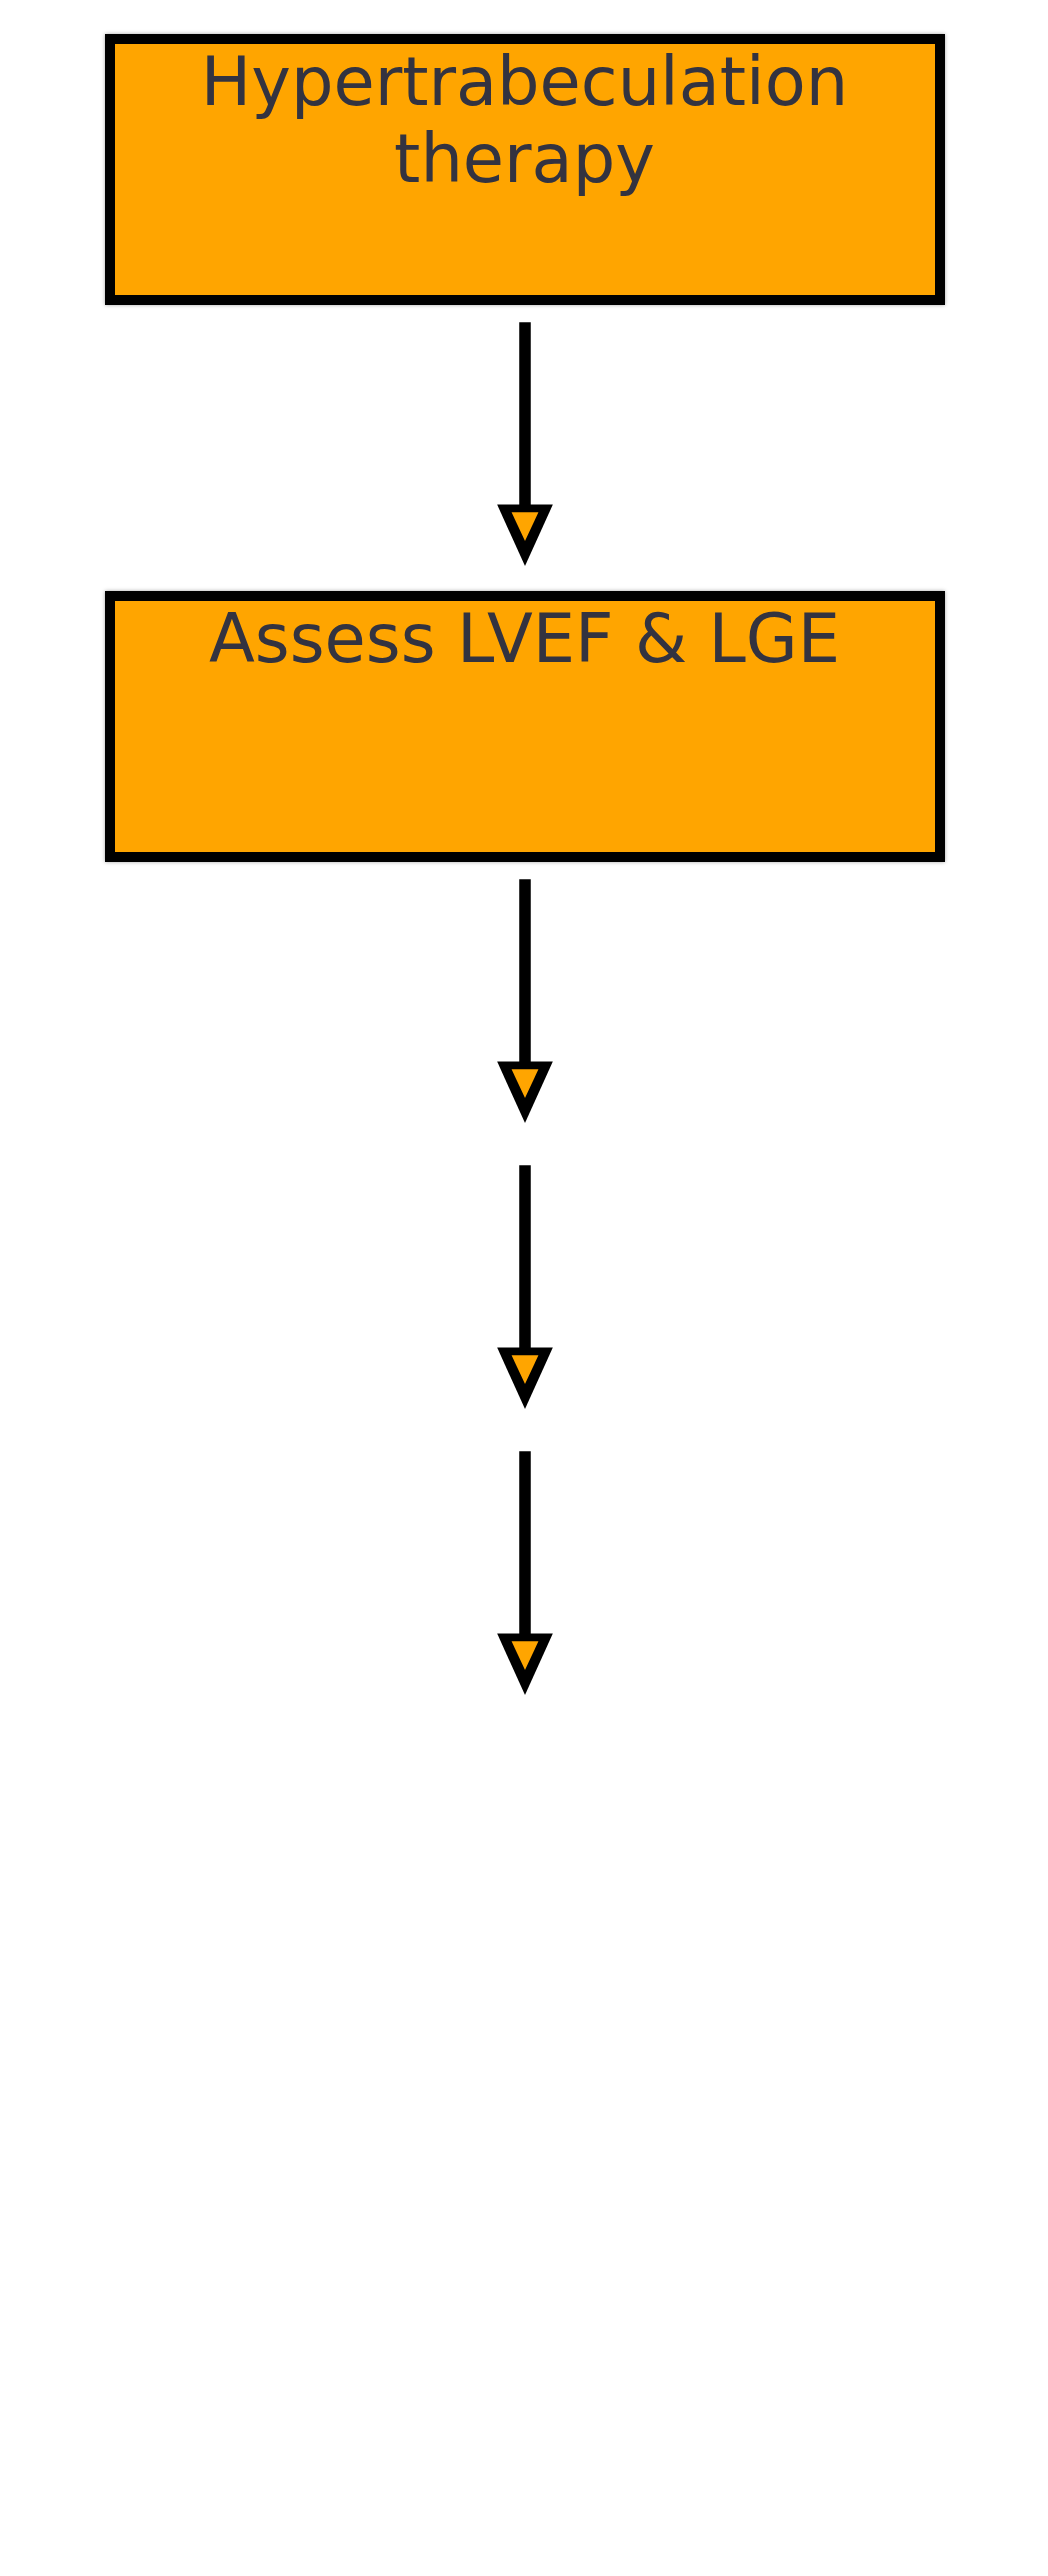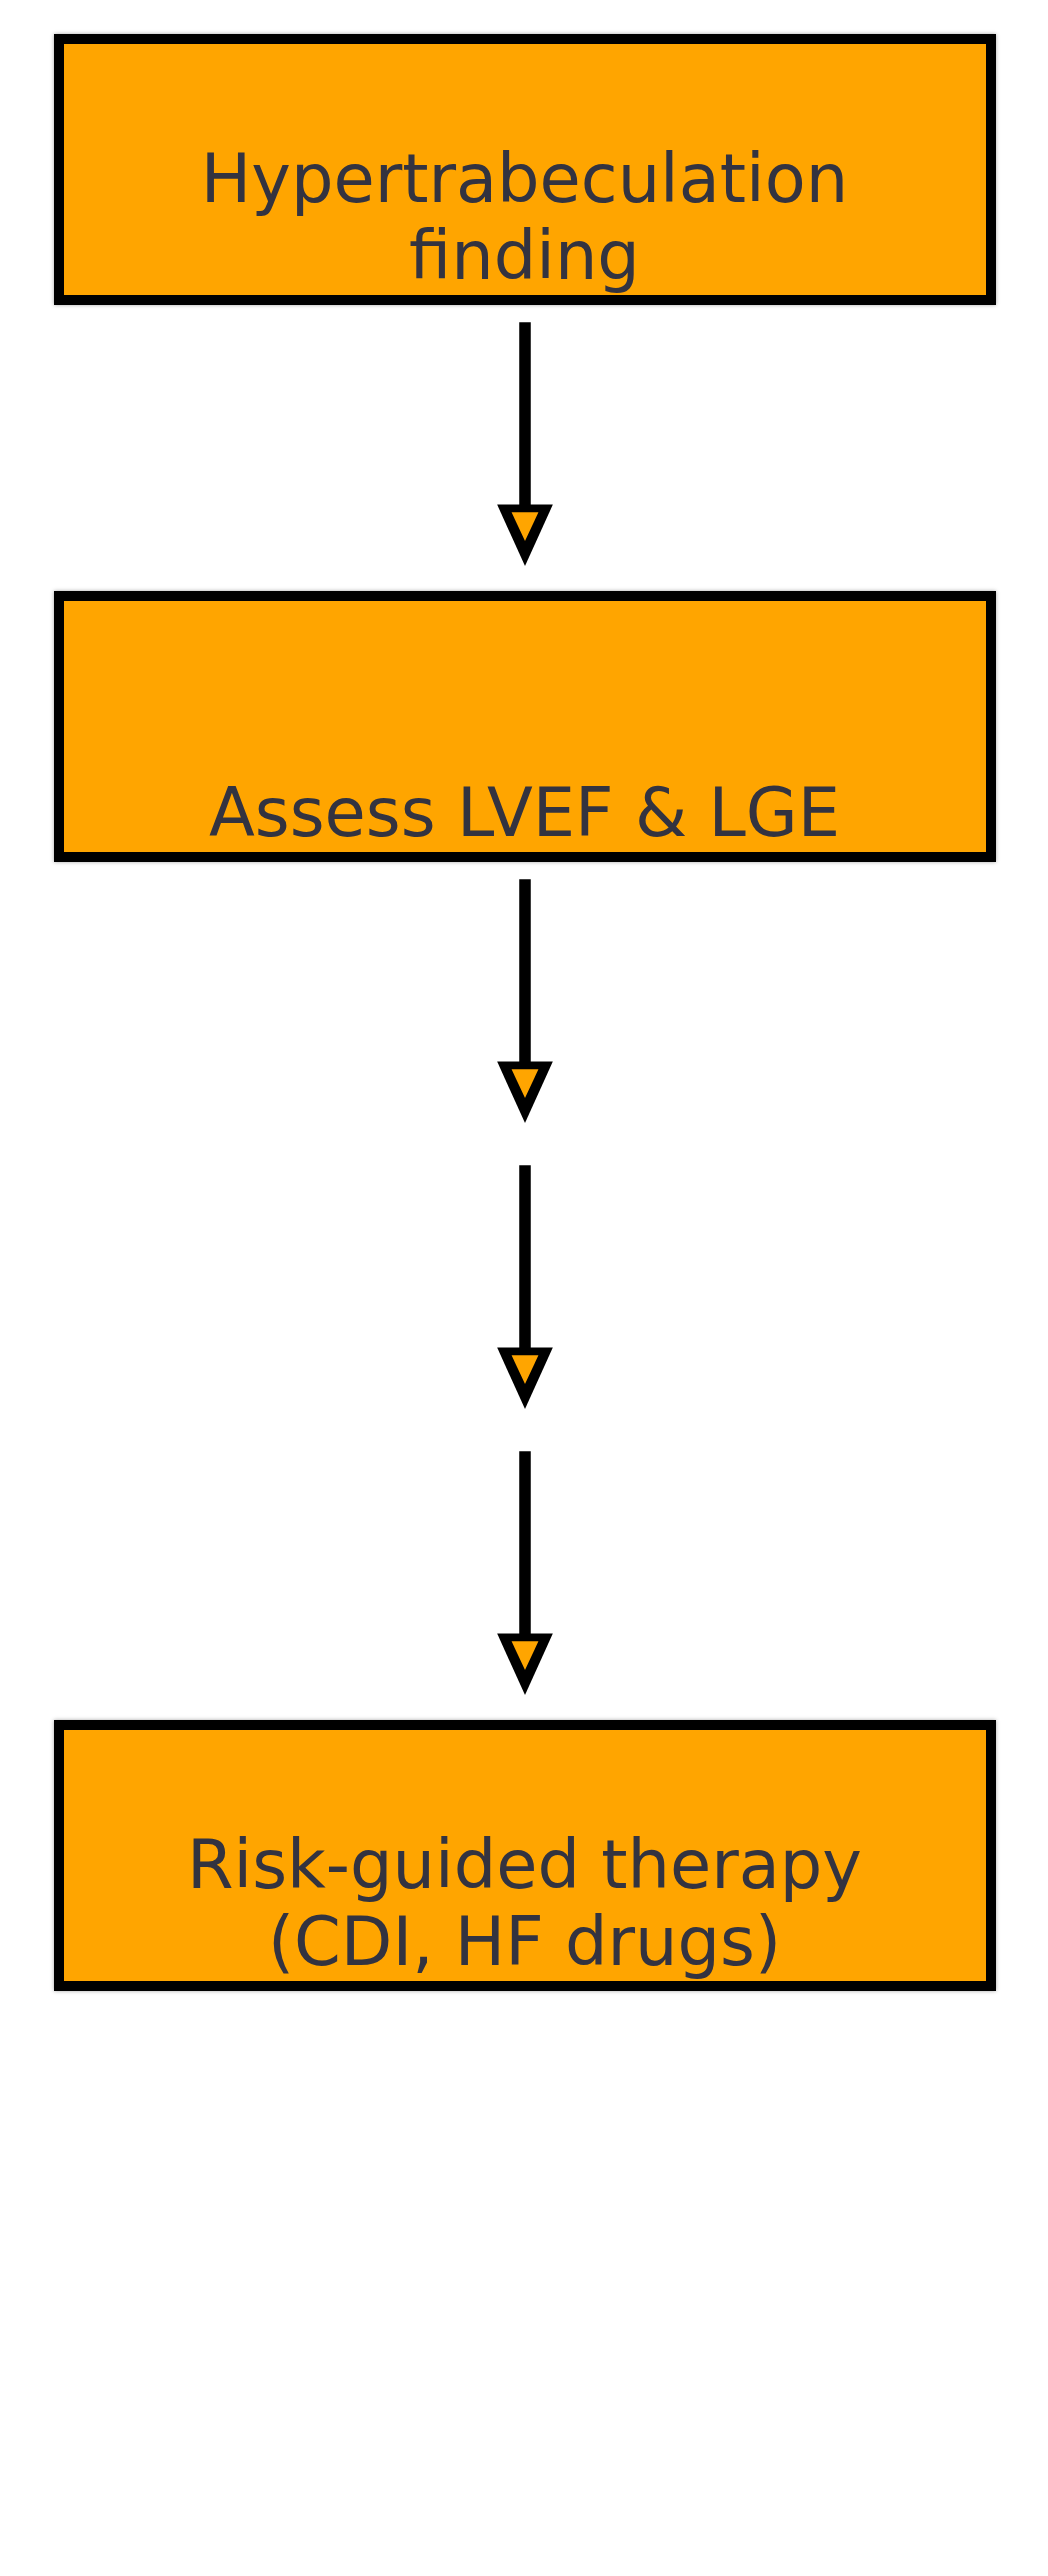--- a/index.html
+++ b/index.html
@@ -13,28 +13,28 @@
     background: var(--page-bg, #ffffff);
     display: flex;
     flex-direction: column;
     align-items: center;
     overflow: hidden;
     font-family: "DejaVu Sans", "Liberation Sans", sans-serif;
   }
 
   .node {
     flex: 0 0 271px;
-    width: 942px;
+    width: 840px;
     height: 271px;
     box-sizing: border-box;
     background: var(--box-fill, #ffa500);
     border: 10.6px solid var(--box-border, #000000);
     box-shadow: 0 0 3.8px rgba(0,0,0,0.35);
     display: flex;
-    align-items: flex-end;
+    align-items: flex-start;
     justify-content: center;
   }
 
   .label {
     color: var(--text-color, #333340);
     font-size: 67px;
     line-height: 77px;
     text-align: center;
     white-space: nowrap;
   }
@@ -46,21 +46,21 @@
   .arrow-head-inner { fill: var(--arrowhead-fill, #ffa500); }
 </style>
 </head>
 <body>
 
 <div class="canvas">
 
   <div class="node">
     <div class="label">
       <span>Hypertrabeculation</span>
-      <span>finding</span>
+      <span>therapy</span>
     </div>
   </div>
 
   <svg class="arrow" viewBox="0 0 64 298" width="62" height="286" xmlns="http://www.w3.org/2000/svg">
     <line class="arrow-line" x1="32" y1="18" x2="32" y2="212"></line>
     <polygon class="arrow-head-outer" points="3,208 61,208 32,272"></polygon>
     <polygon class="arrow-head-inner" points="18,216 46,216 32,246"></polygon>
   </svg>
 
   <div class="node">
@@ -82,21 +82,15 @@
     <polygon class="arrow-head-inner" points="18,216 46,216 32,246"></polygon>
   </svg>
 
 
   <svg class="arrow" viewBox="0 0 64 298" width="62" height="286" xmlns="http://www.w3.org/2000/svg">
     <line class="arrow-line" x1="32" y1="18" x2="32" y2="212"></line>
     <polygon class="arrow-head-outer" points="3,208 61,208 32,272"></polygon>
     <polygon class="arrow-head-inner" points="18,216 46,216 32,246"></polygon>
   </svg>
 
-  <div class="node">
-    <div class="label">
-      <span>Risk-guided therapy</span>
-      <span>(CDI, HF drugs)</span>
-    </div>
-  </div>
 
 </div>
 
 
 </body></html>

